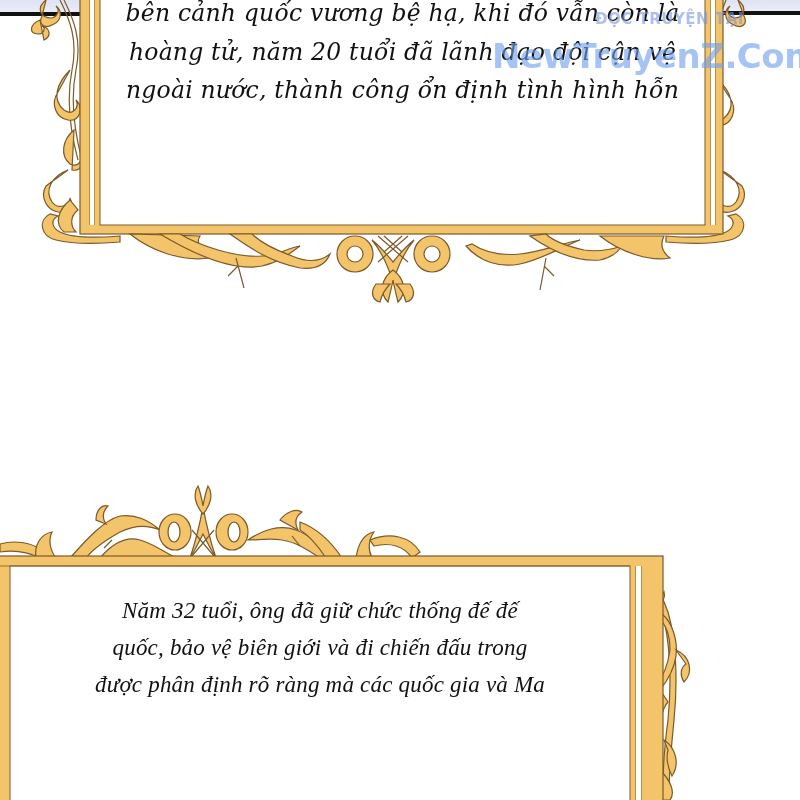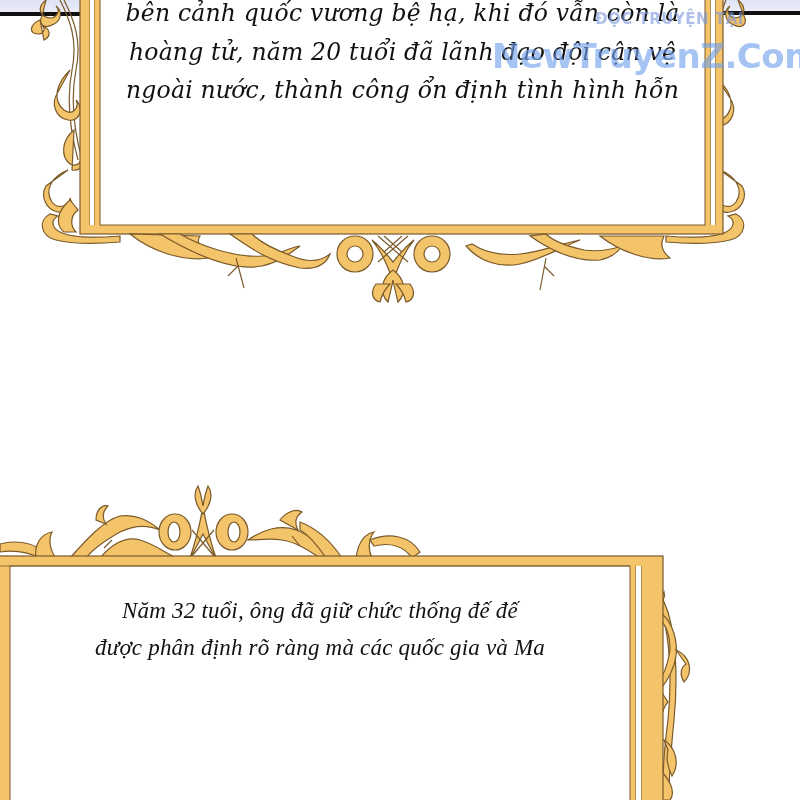--- a/index.html
+++ b/index.html
@@ -126,17 +126,18 @@
     <rect x="10" y="566" width="620" height="250" fill="#ffffff" stroke="#7a5a2a" stroke-width="1"></rect>
     <line x1="-10" y1="566" x2="630" y2="566" stroke="#7a5a2a" stroke-width="0.8"></line>
     <line x1="636" y1="566" x2="636" y2="800" stroke="#7a5a2a" stroke-width="1"></line>
     <line x1="641" y1="566" x2="641" y2="800" stroke="#7a5a2a" stroke-width="1"></line>
     <rect x="636" y="566" width="5" height="234" fill="#ffffff"></rect>
   </svg>
 </div>
 
 <div class="caption-text caption2" style="left:10px;top:592px;width:620px;">
   <span class="line">Năm 32 tuổi, ông đã giữ chức thống đế đế</span>
+  <span class="line">quốc, bảo vệ biên giới và đi chiến đấu trong</span>
   <span class="line">được phân định rõ ràng mà các quốc gia và Ma</span>
 </div>
 
 <div class="watermark wm-top">ĐỌC TRUYỆN TẠI</div>
 <div class="watermark wm-main">NewTruyenZ.Com</div>
 
 </body></html>

